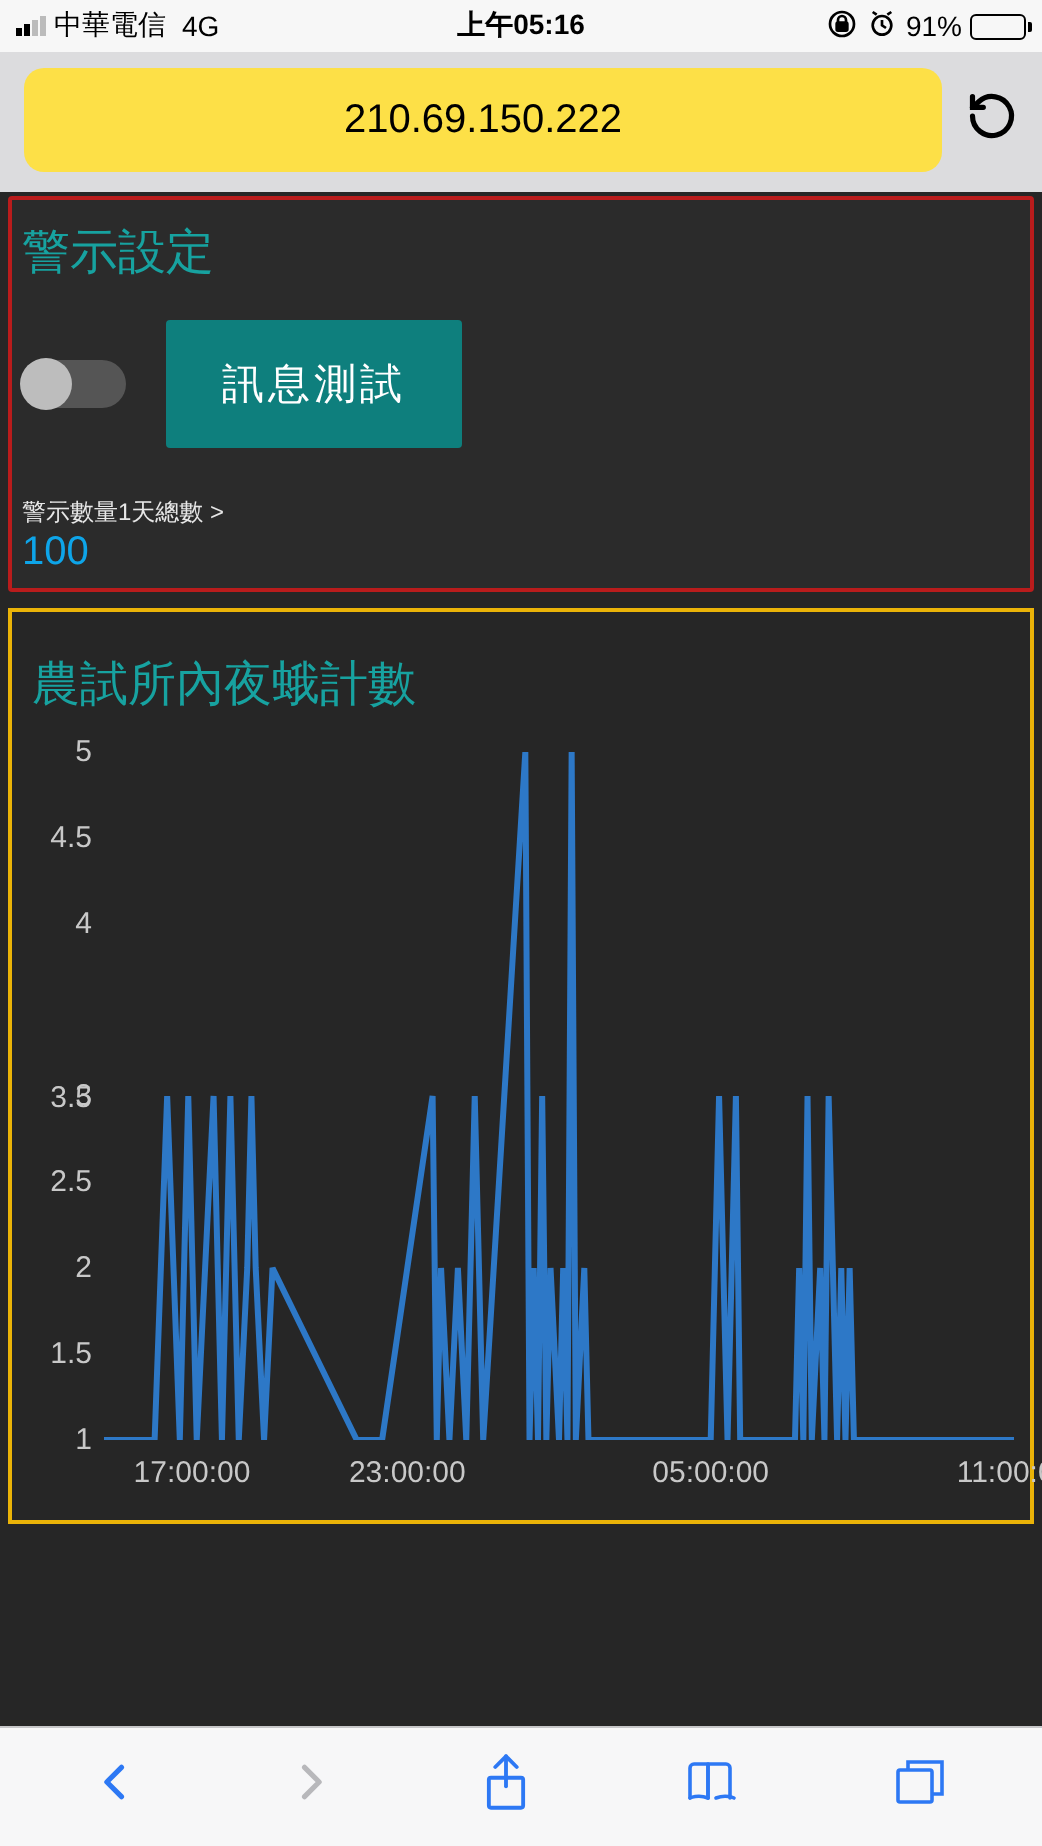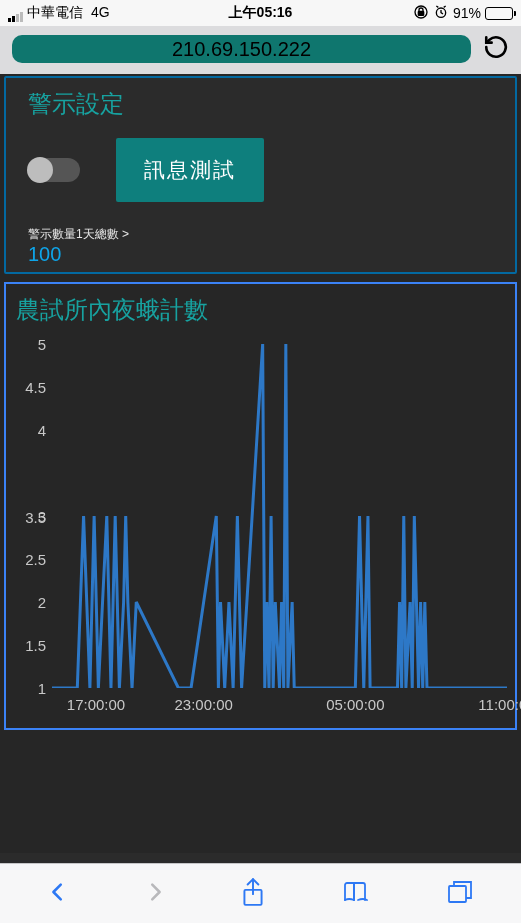--- a/index.html
+++ b/index.html
@@ -17,49 +17,49 @@
   .status-bar {
     height: 26px;
     background: #f7f7f7;
     color: #000;
     display: flex;
     align-items: center;
     font-size: 14px;
     padding: 0 8px;
     justify-content: space-between;
   }
-  .status-left { display: flex; gap: 4px; }
+  .status-left { display: flex; align-items: center; gap: 4px; }
   .status-center { position: absolute; left: 50%; transform: translateX(-50%); font-weight: 600; }
   .status-right { display: flex; align-items: center; gap: 4px; }
   .signal-bars { display: inline-flex; align-items: flex-end; gap: 1px; }
   .signal-bars span { width: 3px; background: #000; display: inline-block; }
   .signal-bars span:nth-child(1){height:4px;} .signal-bars span:nth-child(2){height:6px;}
   .signal-bars span:nth-child(3){height:8px;background:#bbb;} .signal-bars span:nth-child(4){height:10px;background:#bbb;}
   .battery { width: 28px; height: 13px; border: 1.5px solid #000; border-radius: 3px; position: relative; display: inline-block;}
   .battery::after { content:""; position:absolute; right:-4px; top:3px; width:2.5px; height:5px; background:#000; border-radius:0 1px 1px 0;}
   .battery .fill { background:#000; height:100%; width:91%; border-radius:1px;}
 
   
   .url-bar-wrap { background:#dcdcde; padding:8px 12px 10px; display:flex; align-items:center; gap:12px;}
-  .url-bar { flex:1; background:#0f766e; border-radius:10px; height:28px; display:flex; align-items:center; justify-content:center; color:#000; font-size:20px;}
+  .url-bar { flex:1; background:#fde047; border-radius:10px; height:52px; display:flex; align-items:center; justify-content:center; color:#000; font-size:20px;}
   .reload { color:#000; }
 
   
   .page { background:#262626; position:relative; height: calc(923px - 26px - 58px - 60px); overflow:hidden;}
-  .panel { border:2px solid #0369a1; border-radius:2px; margin:2px 4px 8px; padding:6px 22px 0; background:#2b2b2b;}
+  .panel { border:2px solid #b91c1c; border-radius:2px; margin:2px 4px 8px; padding:6px 5px 0; background:#2b2b2b;}
   .panel-title { color:#17a2a0; font-size:24px; font-weight:500; padding:4px 0 12px;}
   .row { display:flex; align-items:center; justify-content:space-between; padding:6px 0 20px;}
   .row-label { color:#e7e7e7; font-size:21px; letter-spacing:1px;}
   .toggle { width:52px; height:24px; border-radius:14px; background:#555; position:relative;}
   .toggle .knob { width:26px; height:26px; border-radius:50%; background:#bdbdbd; position:absolute; left:-1px; top:-1px;}
   .test-btn { background:#0e7f7d; color:#fff; border:none; padding:18px 28px; font-size:21px; letter-spacing:2px; border-radius:2px;}
   .threshold-label { color:#e7e7e7; font-size:12px; padding-top:4px;}
   .threshold-value { color:#0ea5e9; font-size:20px; padding-bottom:6px;}
 
-  .chart-panel { border:2px solid #3b82f6; margin:2px 4px; padding:6px 4px 4px;}
+  .chart-panel { border:2px solid #eab308; margin:2px 4px; padding:16px 4px 4px;}
   .chart-panel .panel-title { padding-left:6px; }
   .chart-title { text-align:center; color:#d0d0d0; font-size:24px; padding:18px 0 6px;}
   .chart-area { position:relative; height:380px; margin-top:6px;}
   .y-axis { position:absolute; left:0; top:0; bottom:36px; width:40px;}
   .y-tick { position:absolute; right:4px; transform:translateY(-50%); color:#c8c8c8; font-size:15px;}
   .plot { position:absolute; left:42px; right:4px; top:0; bottom:36px;}
   .x-axis { position:absolute; left:42px; right:4px; bottom:0; height:32px;}
   .x-tick { position:absolute; top:4px; transform:translateX(-50%); color:#c8c8c8; font-size:15px;}
   svg.line { width:100%; height:100%; }
   .download-btn { background:#0e7f7d; color:#fff; border:none; font-size:19px; letter-spacing:1px; padding:10px 24px; margin:14px 0 2px 28px;}
@@ -114,21 +114,21 @@
         <path d="M3 3v5h5"></path>
       </svg>
   </span>
 </div>
 
 <div class="page">
 
   <div class="panel">
     <div class="panel-title">警示設定</div>
     <div class="row">
-      <div style="display:flex;align-items:center;gap:36px;">
+      <div style="display:flex;align-items:center;gap:20px;">
         <div class="toggle">
             <div class="knob"></div>
           </div>
         <button class="test-btn">訊息測試</button>
       </div>
     </div>
     <div class="threshold-label">警示數量1天總數 &gt;</div>
     <div class="threshold-value">100</div>
   </div>
 

